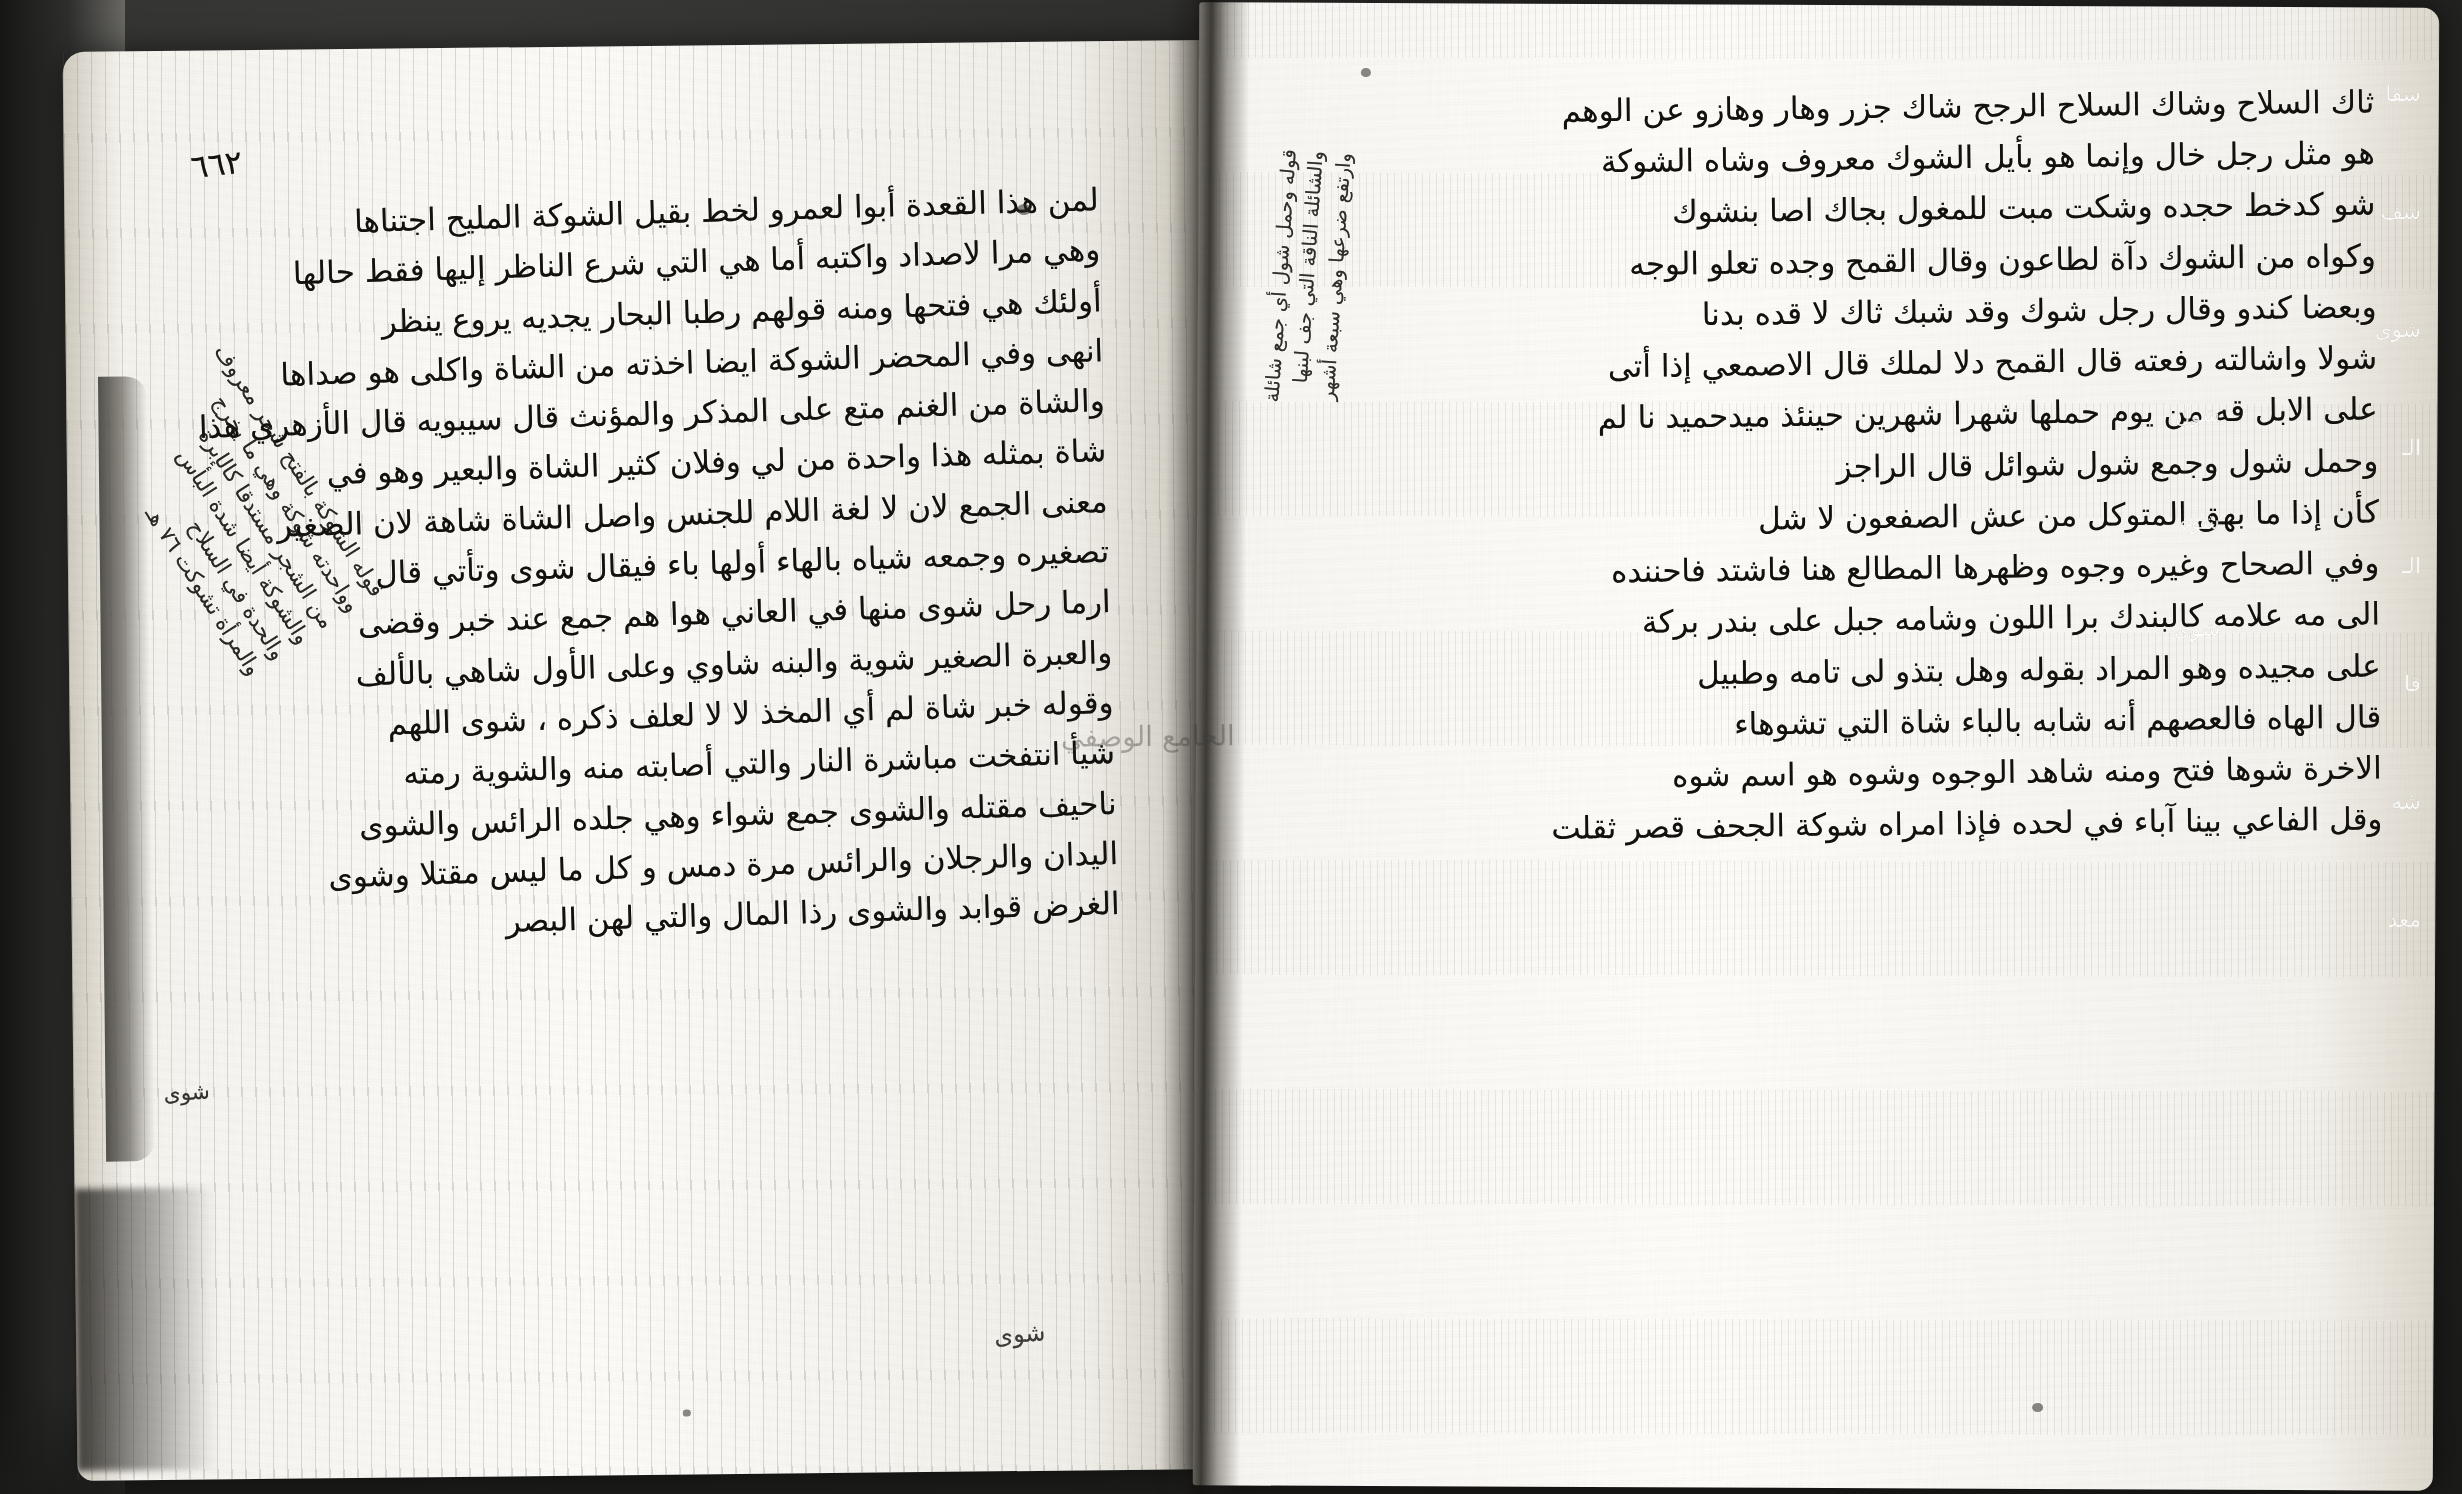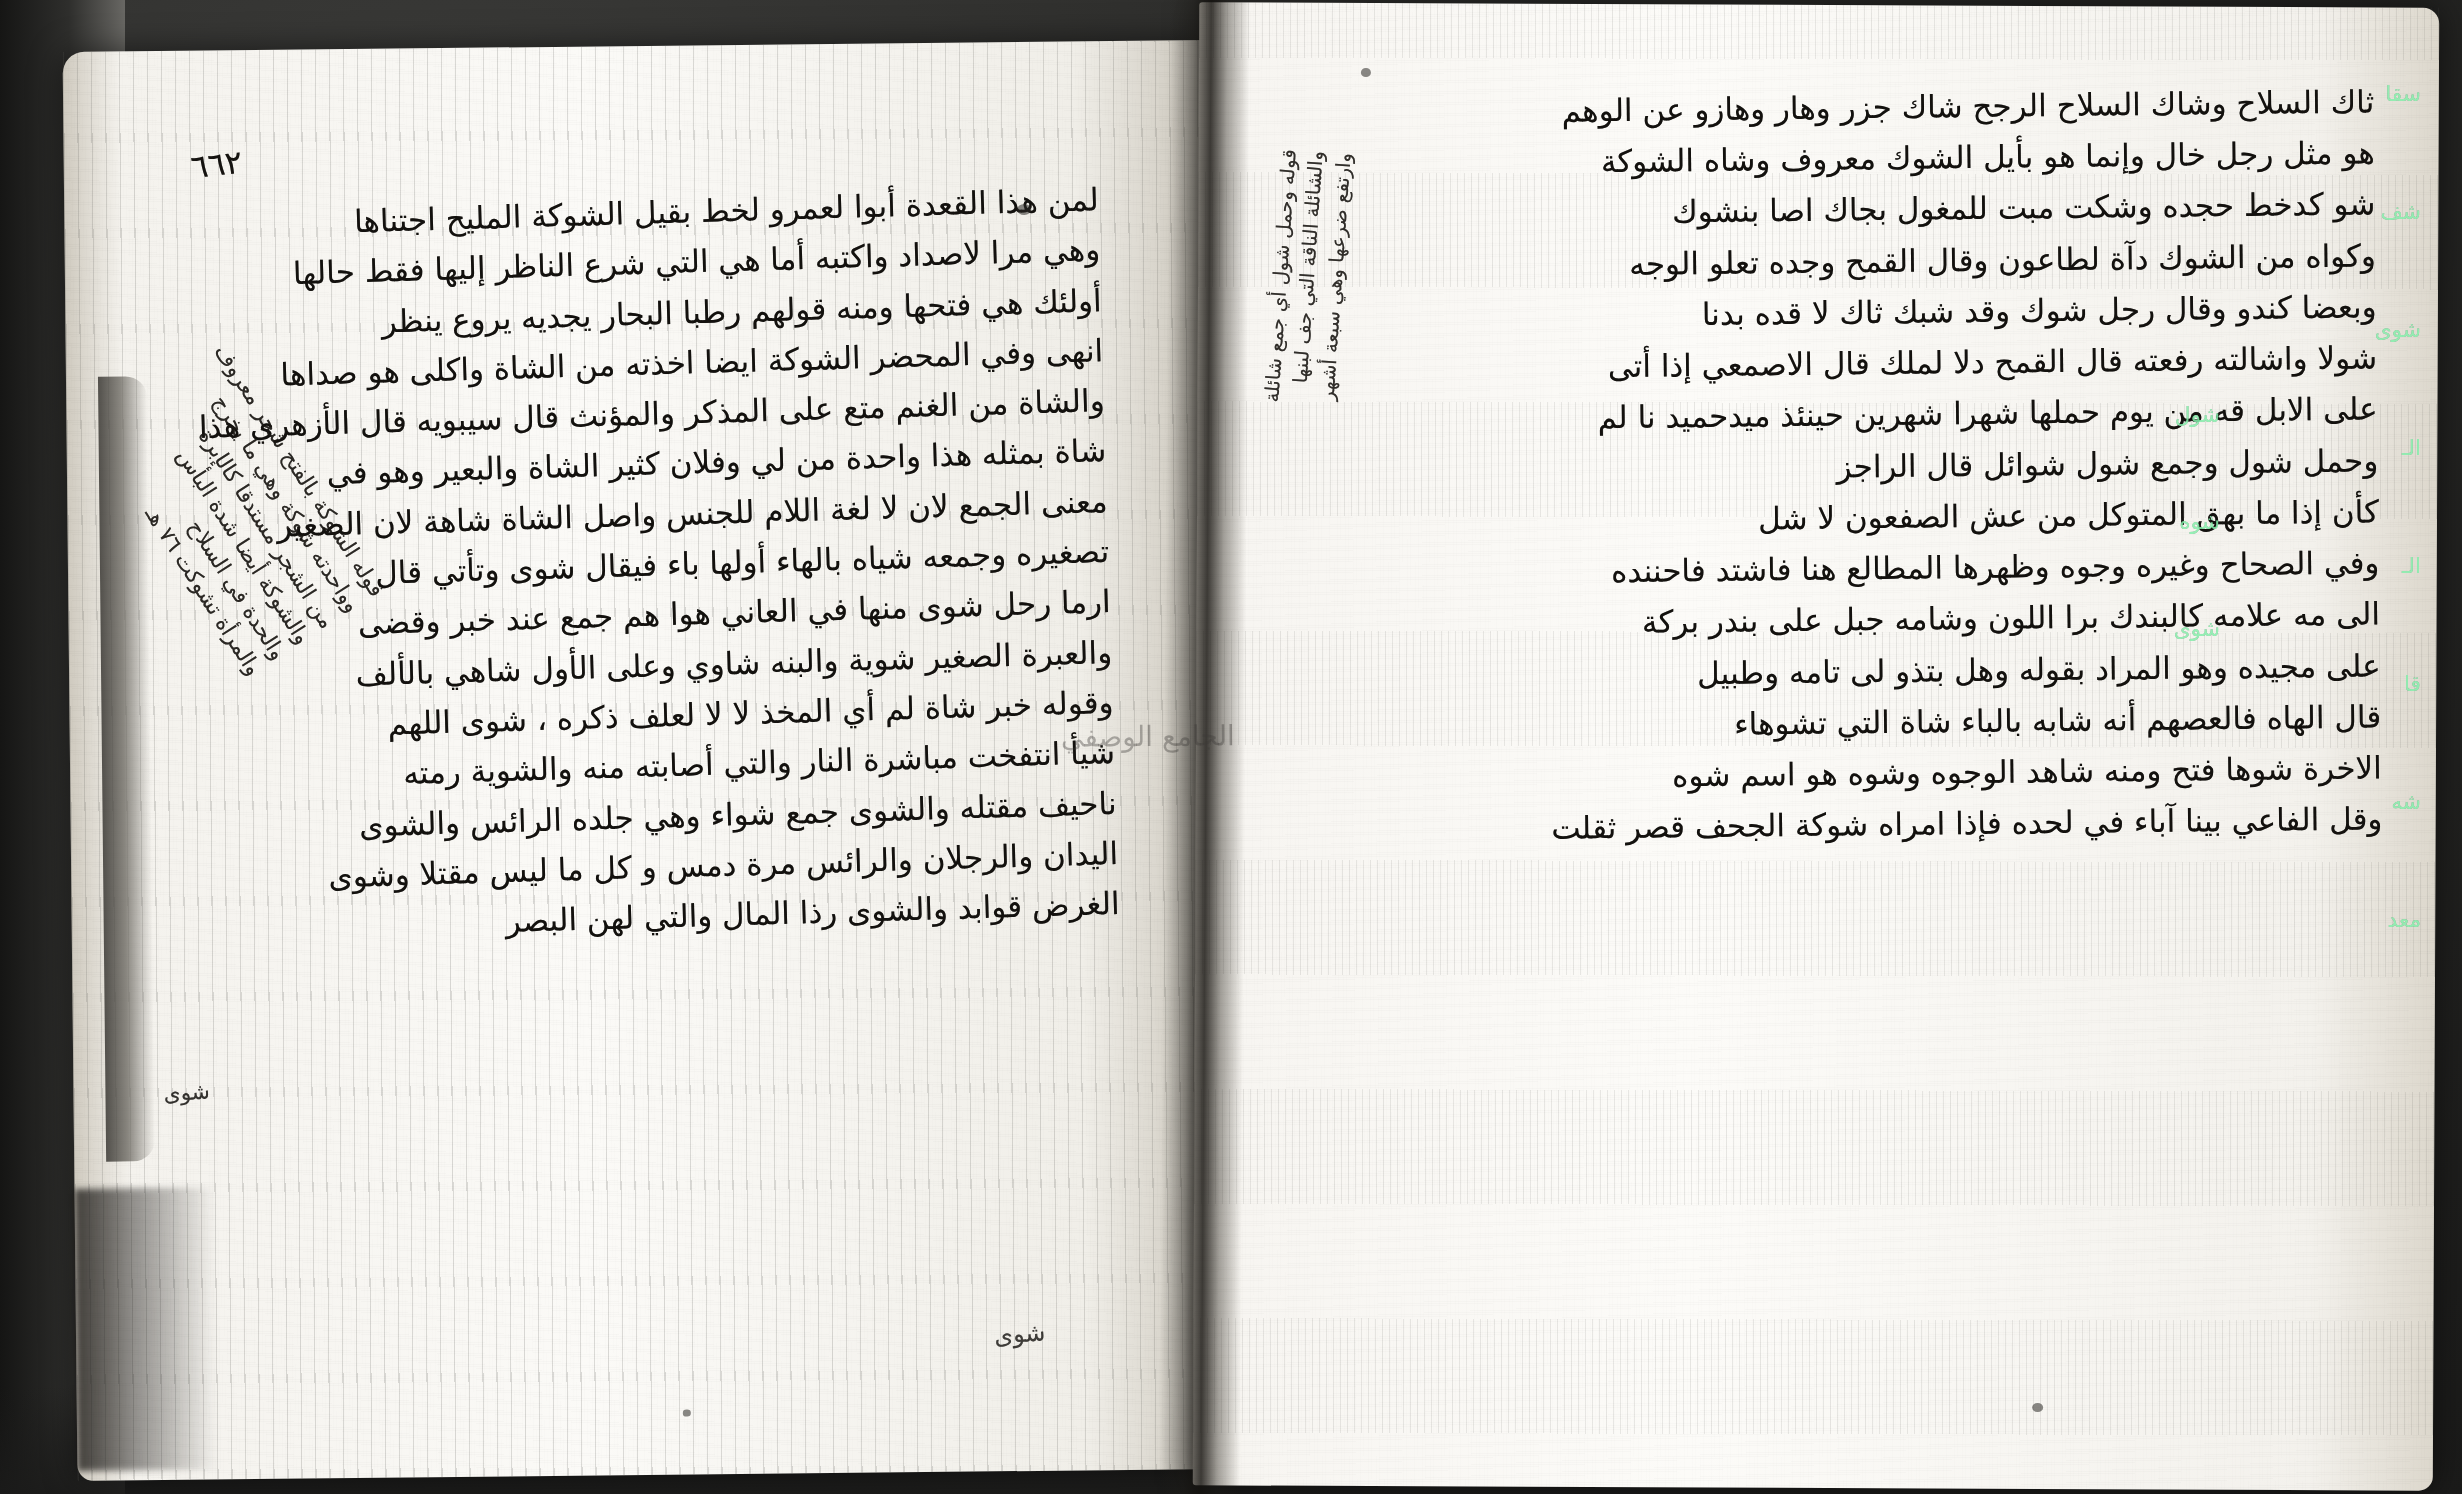--- a/index.html
+++ b/index.html
@@ -208,21 +208,21 @@
     font-size: 21.7px;
     transform: rotate(-3deg);
     opacity: .85;
   }
 
   
   .margin-col {
     position: absolute;
     direction: rtl;
     text-align: right;
-    color: #86efac;
+    color: #ffffff;
     font-size: 21.7px;
     line-height: 1.2;
     opacity: .85;
   }
   #margin-col-inner { left: 2095px; top: 402px; width: 125px; }
   #margin-col-outer { left: 2296px; top: 81px; width: 125px; }
   .margin-col .ln { margin-bottom: 81px; }
   #margin-col-outer .ln { margin-bottom: 92px; }
 
   

